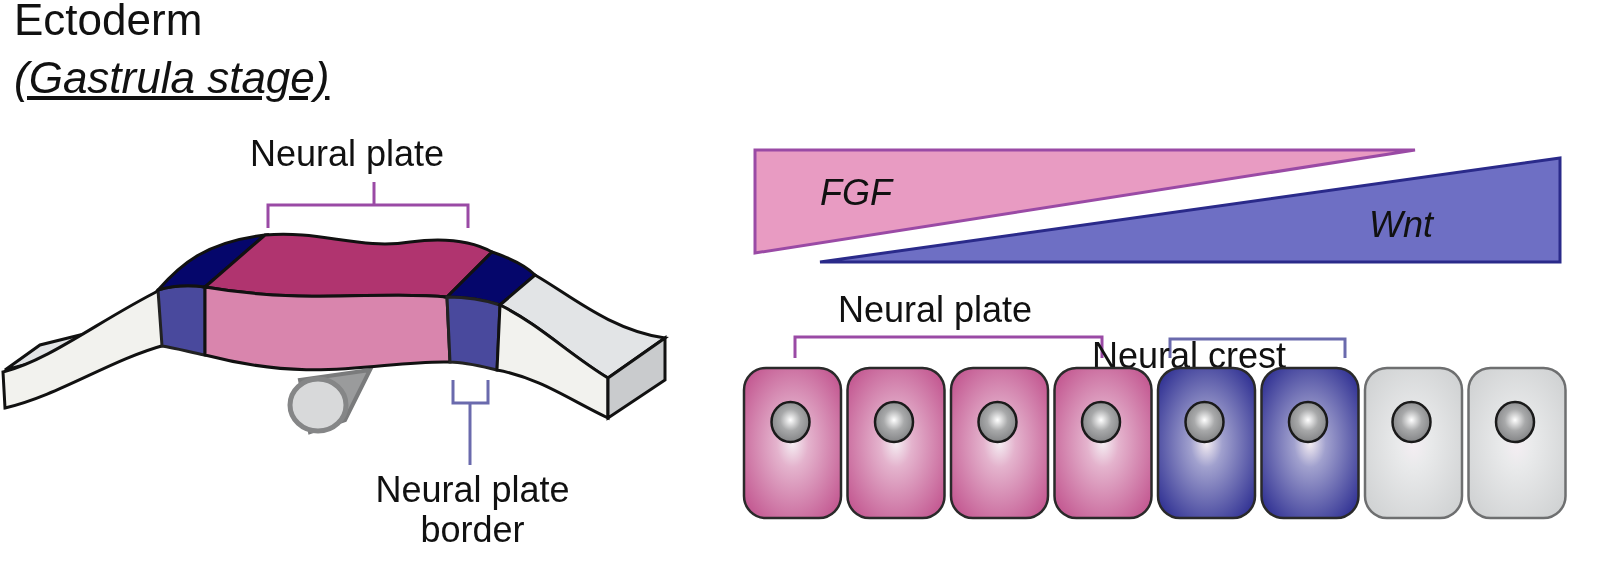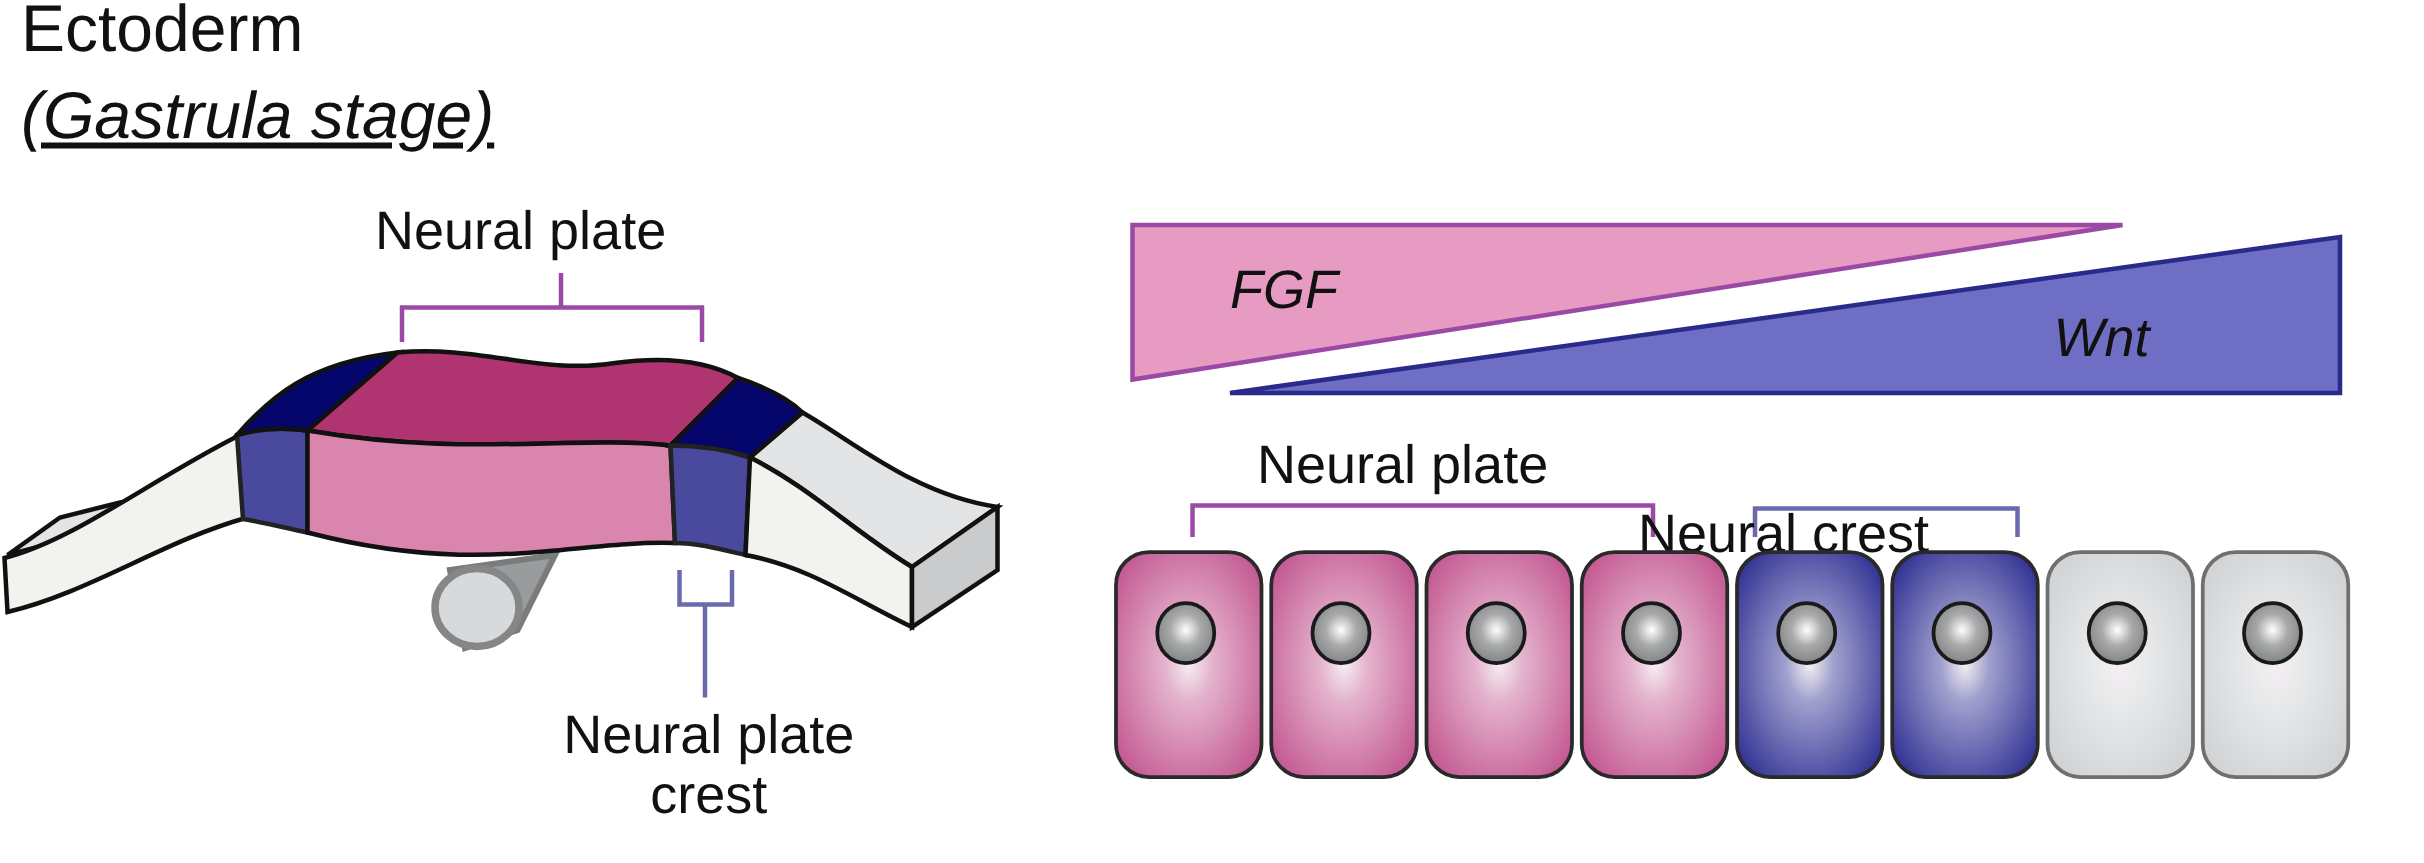--- a/index.html
+++ b/index.html
@@ -55,21 +55,21 @@
 
   <g stroke="#6a6aad" stroke-width="3" fill="none">
     <path d="M453,380 L453,403 L488,403 L488,380"></path>
     <path d="M470,403 L470,465"></path>
   </g>
 </svg>
 
 <div class="label" style="left:250px; top:134px;">Neural plate</div>
 <div class="label center" style="left:355px; top:470px; width:235px;">
   <div>Neural plate</div>
-  <div>crest</div>
+  <div>border</div>
 </div>
 
 <svg width="1616" height="575" style="pointer-events:none;">
   <polygon points="755,150 1415,150 755,253" fill="#e89bc2" stroke="#9a4aa5" stroke-width="3"></polygon>
   <polygon points="820,262 1560,158 1560,262" fill="#6e6fc4" stroke="#2a2a8a" stroke-width="3"></polygon>
 
   <g stroke="#9a4aa5" stroke-width="3" fill="none">
     <path d="M795,358 L795,337 L1102,337 L1102,358"></path>
   </g>
   <g stroke="#6a6aad" stroke-width="3" fill="none">

